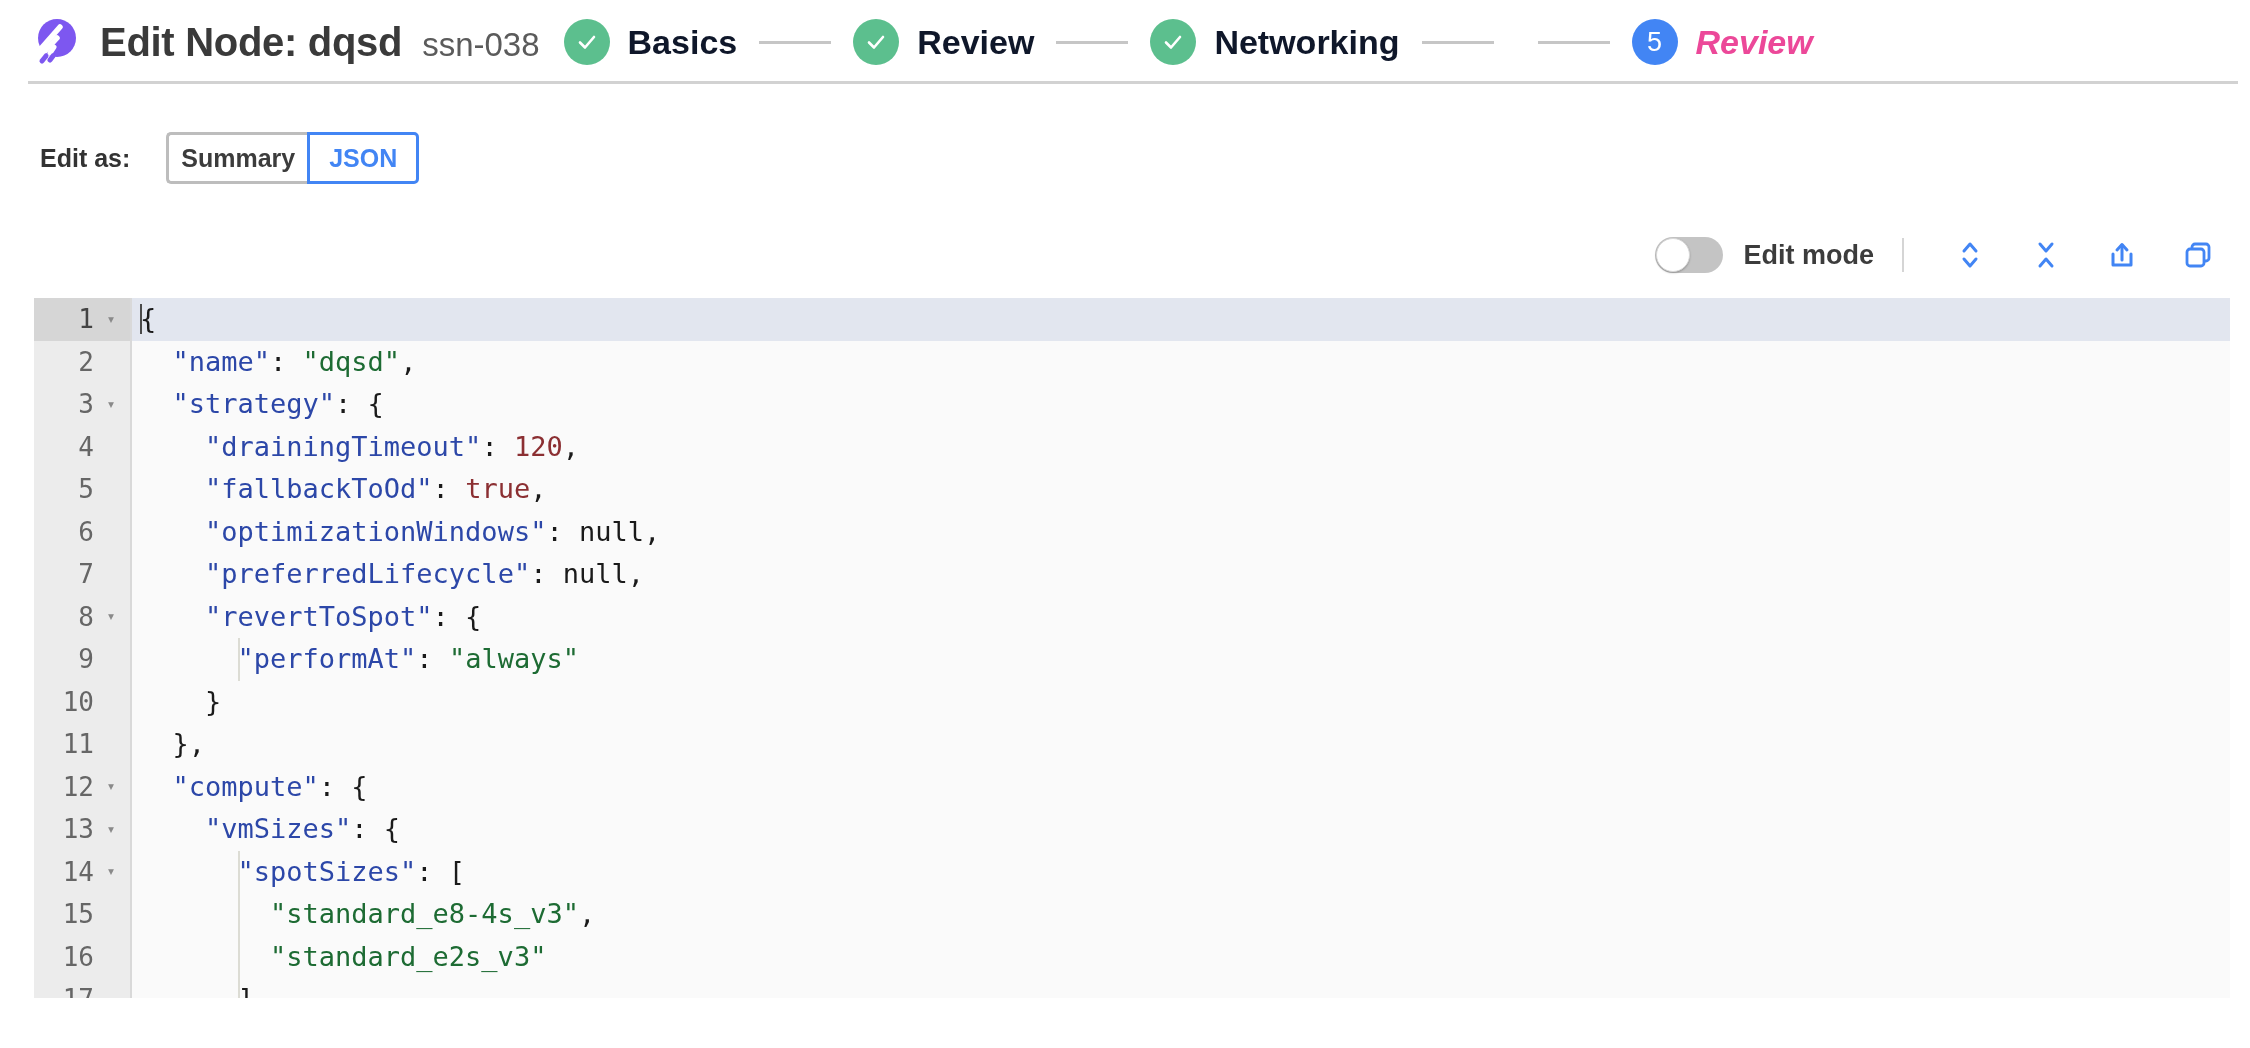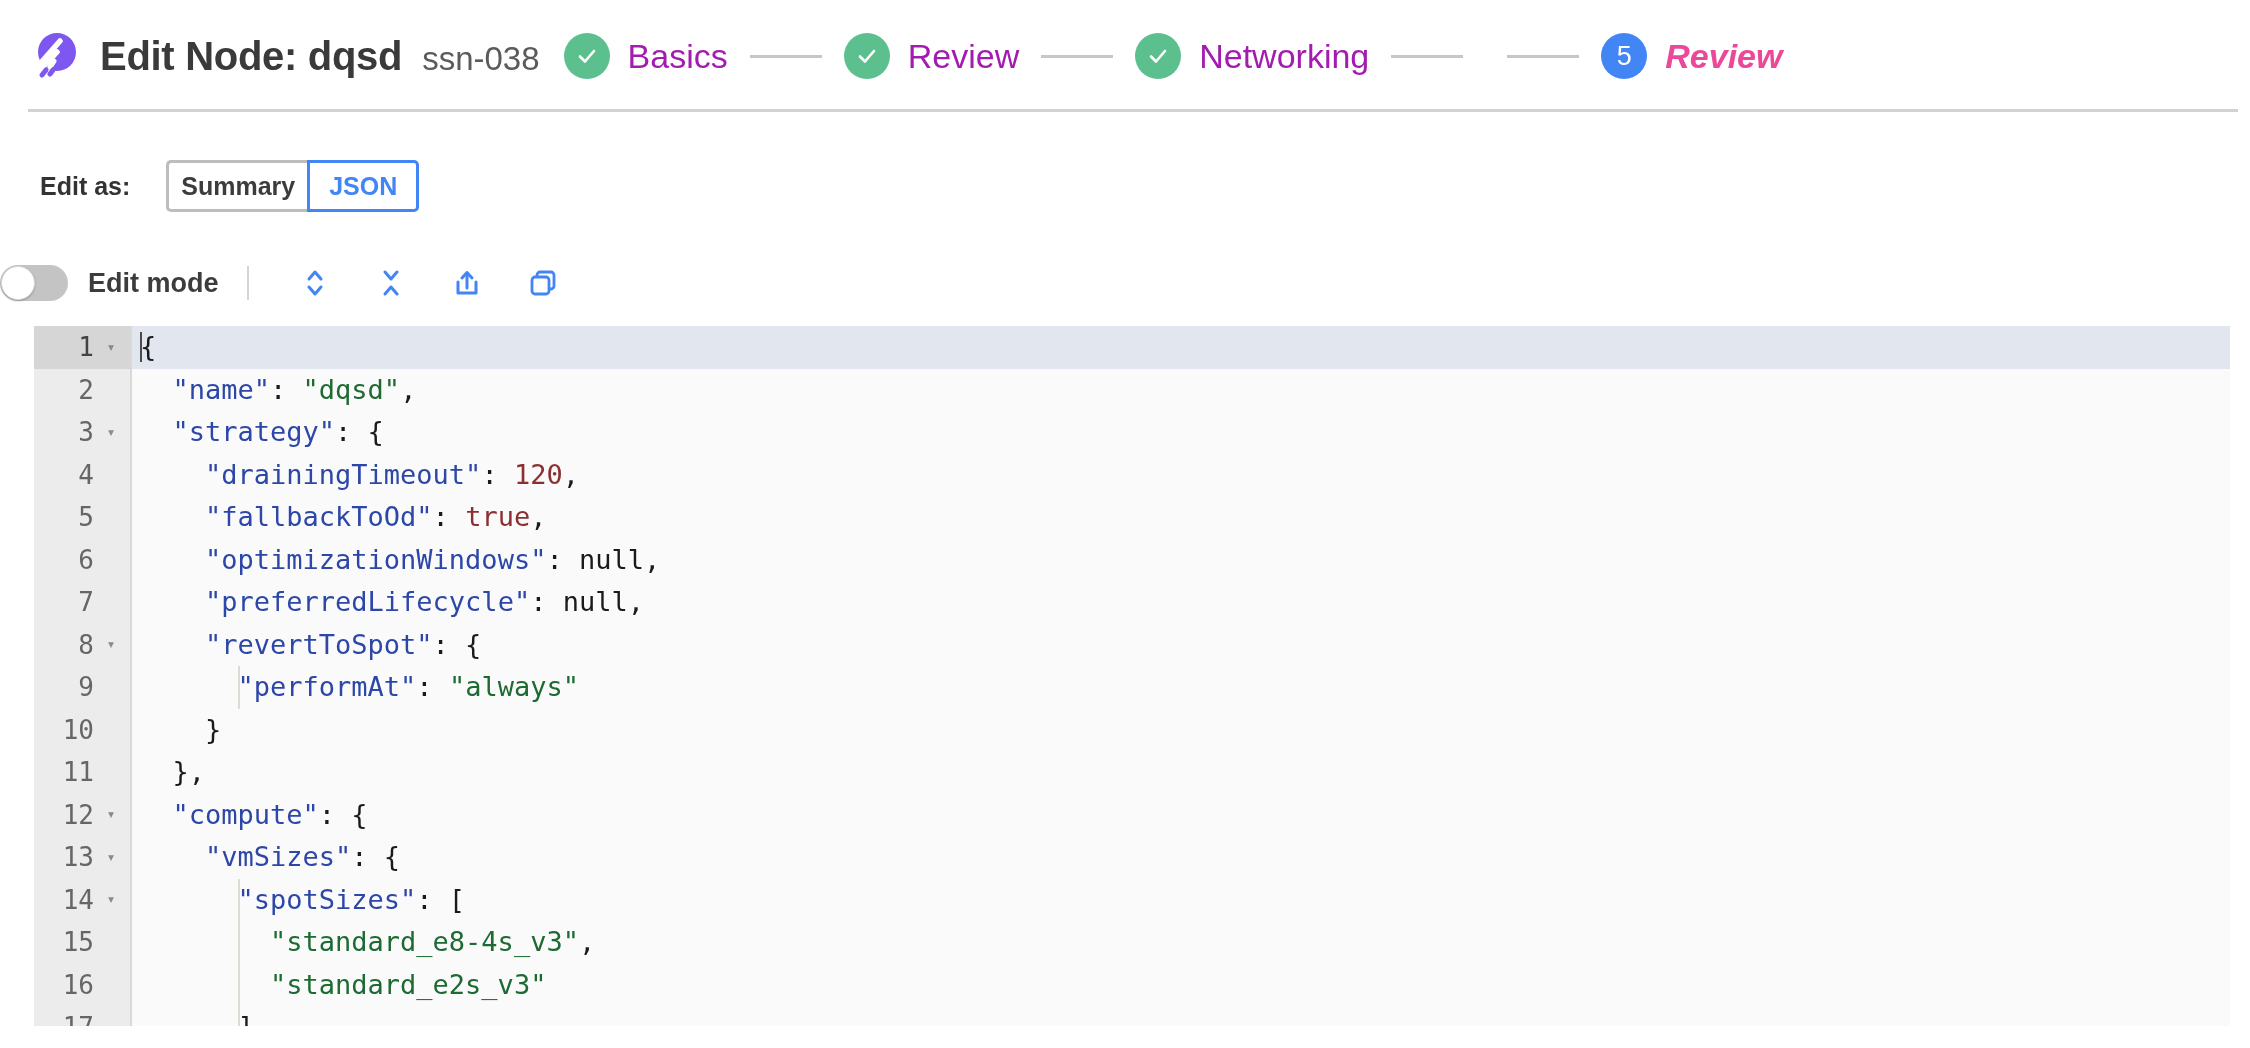--- a/index.html
+++ b/index.html
@@ -11,21 +11,21 @@
     width: 2250px;
     height: 1048px;
     font-family: "Liberation Sans", sans-serif;
     color: #333333;
     overflow: hidden;
     position: relative;
   }
 
   
   .header {
-    height: 112px;
+    height: 84px;
     display: flex;
     align-items: center;
     position: relative;
     padding: 0 0 0 26px;
     box-sizing: border-box;
   }
   .header::after {
     content: "";
     position: absolute;
     left: 28px;
@@ -94,22 +94,23 @@
   .step-circle .num {
     color: #ffffff;
     font-size: 27px;
     font-weight: normal;
     line-height: 1;
   }
   .step-circle svg { display: block; }
   .step-label {
     font-size: 34px;
     margin-left: 18px;
-    color: #a21caf;
+    color: #0f172a;
     white-space: nowrap;
+    font-weight: bold;
   }
   .step-label.active {
     color: #ec4899;
     font-weight: bold;
     font-style: italic;
   }
   .step-connector {
     width: 72px;
     height: 3px;
     background: #c6c6c6;
@@ -157,21 +158,22 @@
     border: 3px solid #4285f4;
     color: #4285f4;
     border-radius: 0 5px 5px 0;
     z-index: 2;
   }
 
   
   .editor-toolbar {
     display: flex;
     align-items: center;
-    padding-right: 26px;
+    justify-content: flex-end;
+    padding-right: 14px;
     margin-top: 48px;
     height: 46px;
   }
   .toggle {
     width: 68px;
     height: 36px;
     border-radius: 18px;
     background: #c4c4c4;
     position: relative;
     flex: 0 0 68px;

